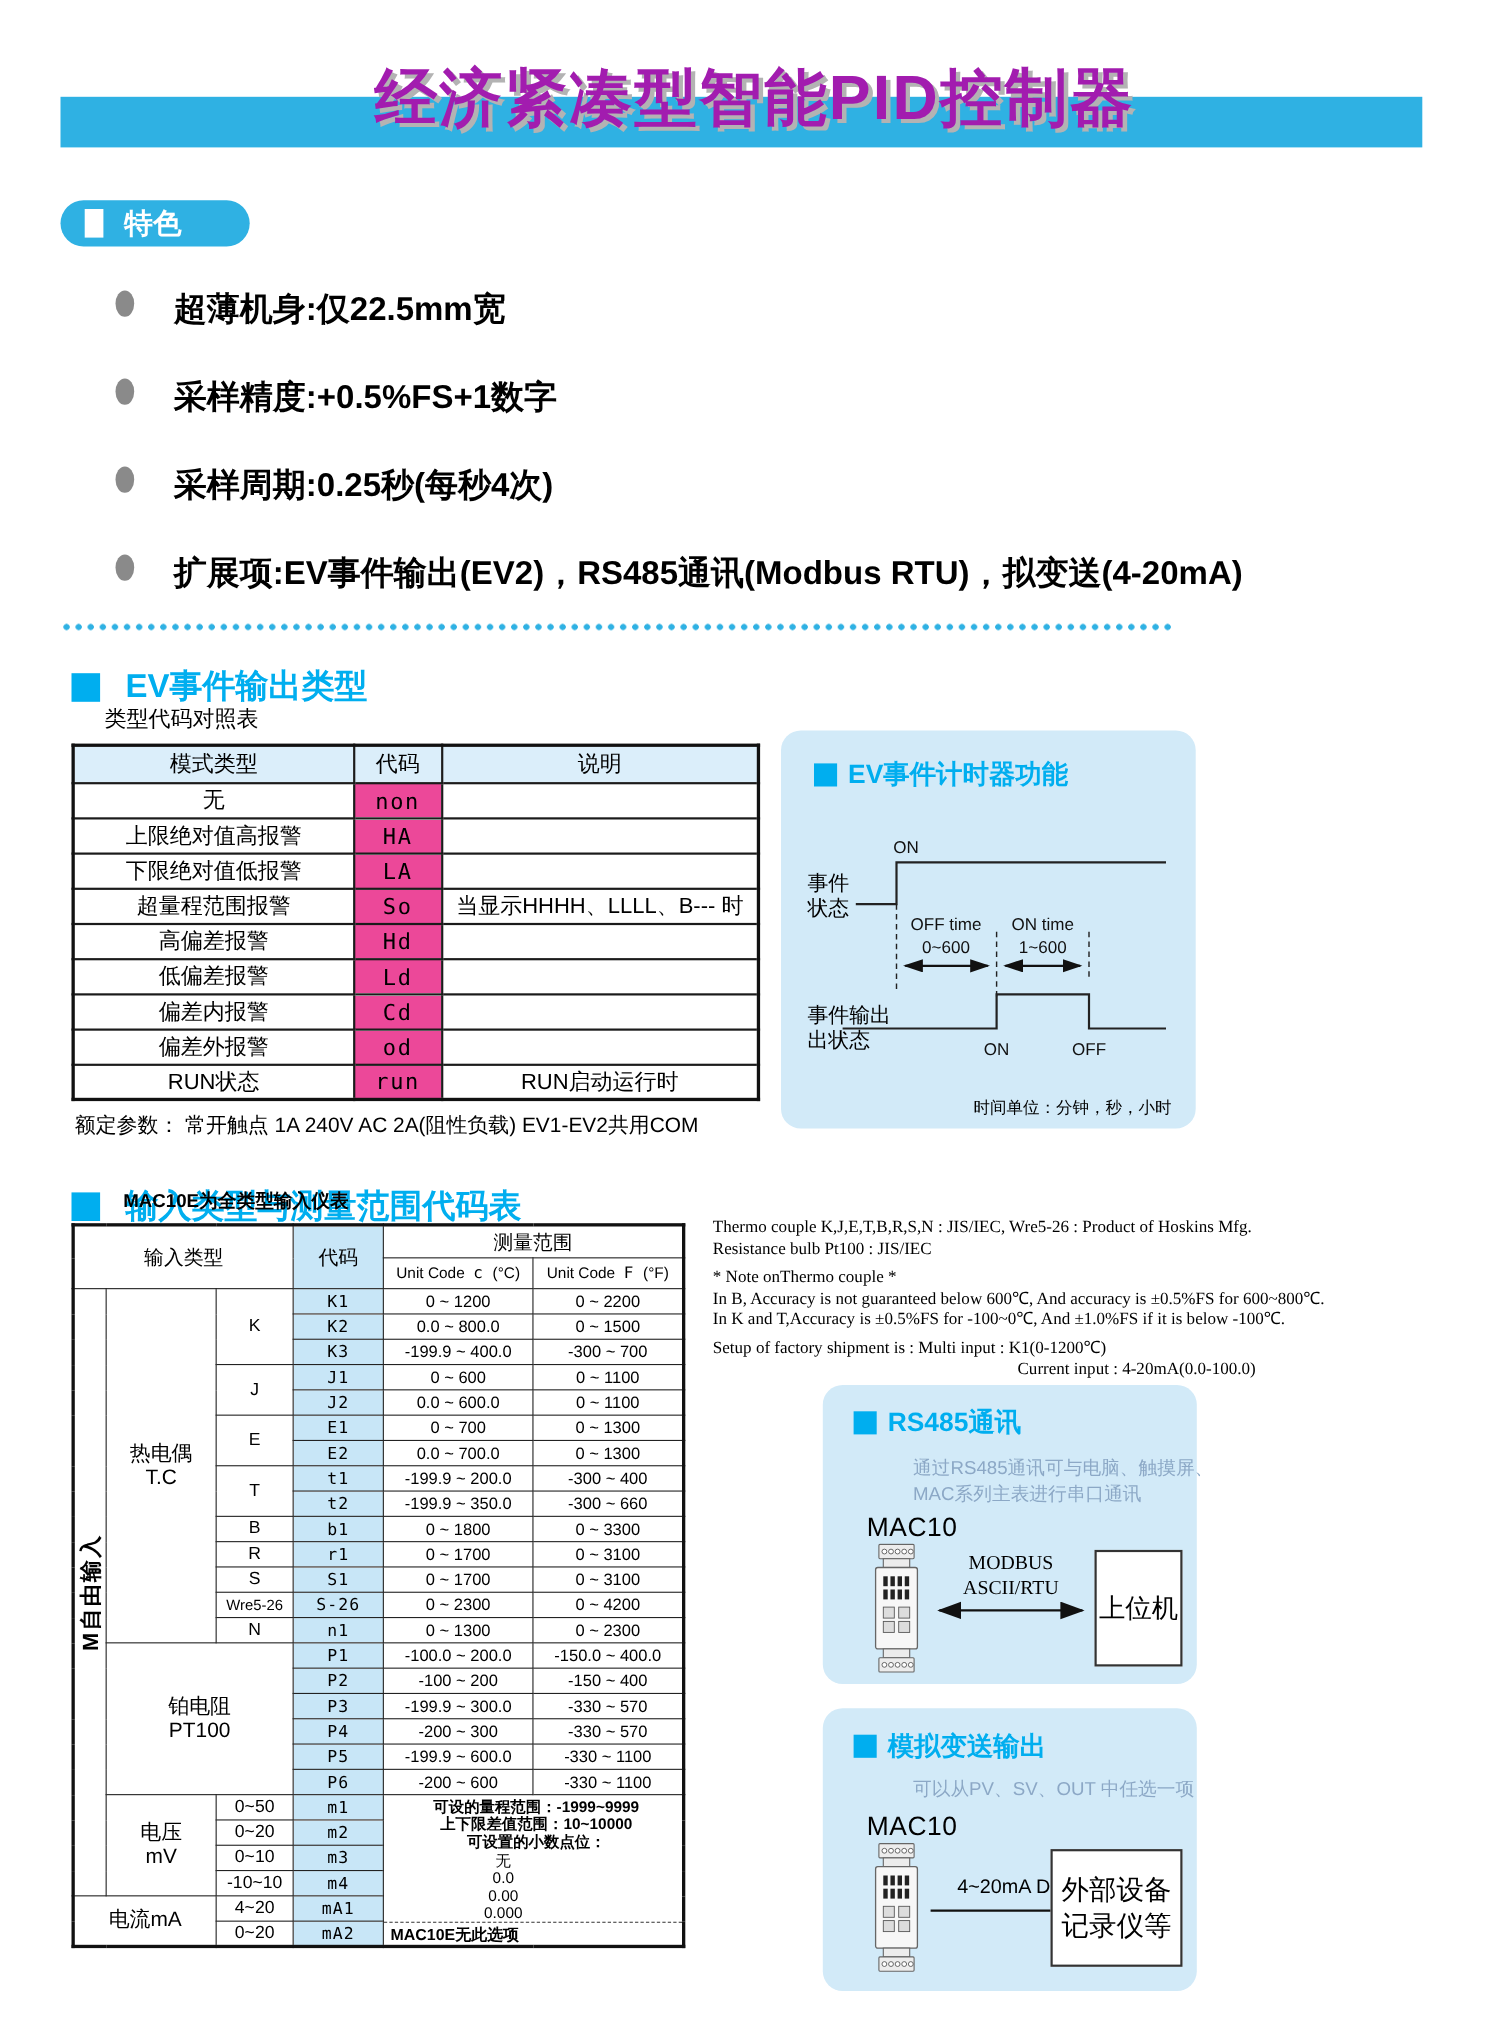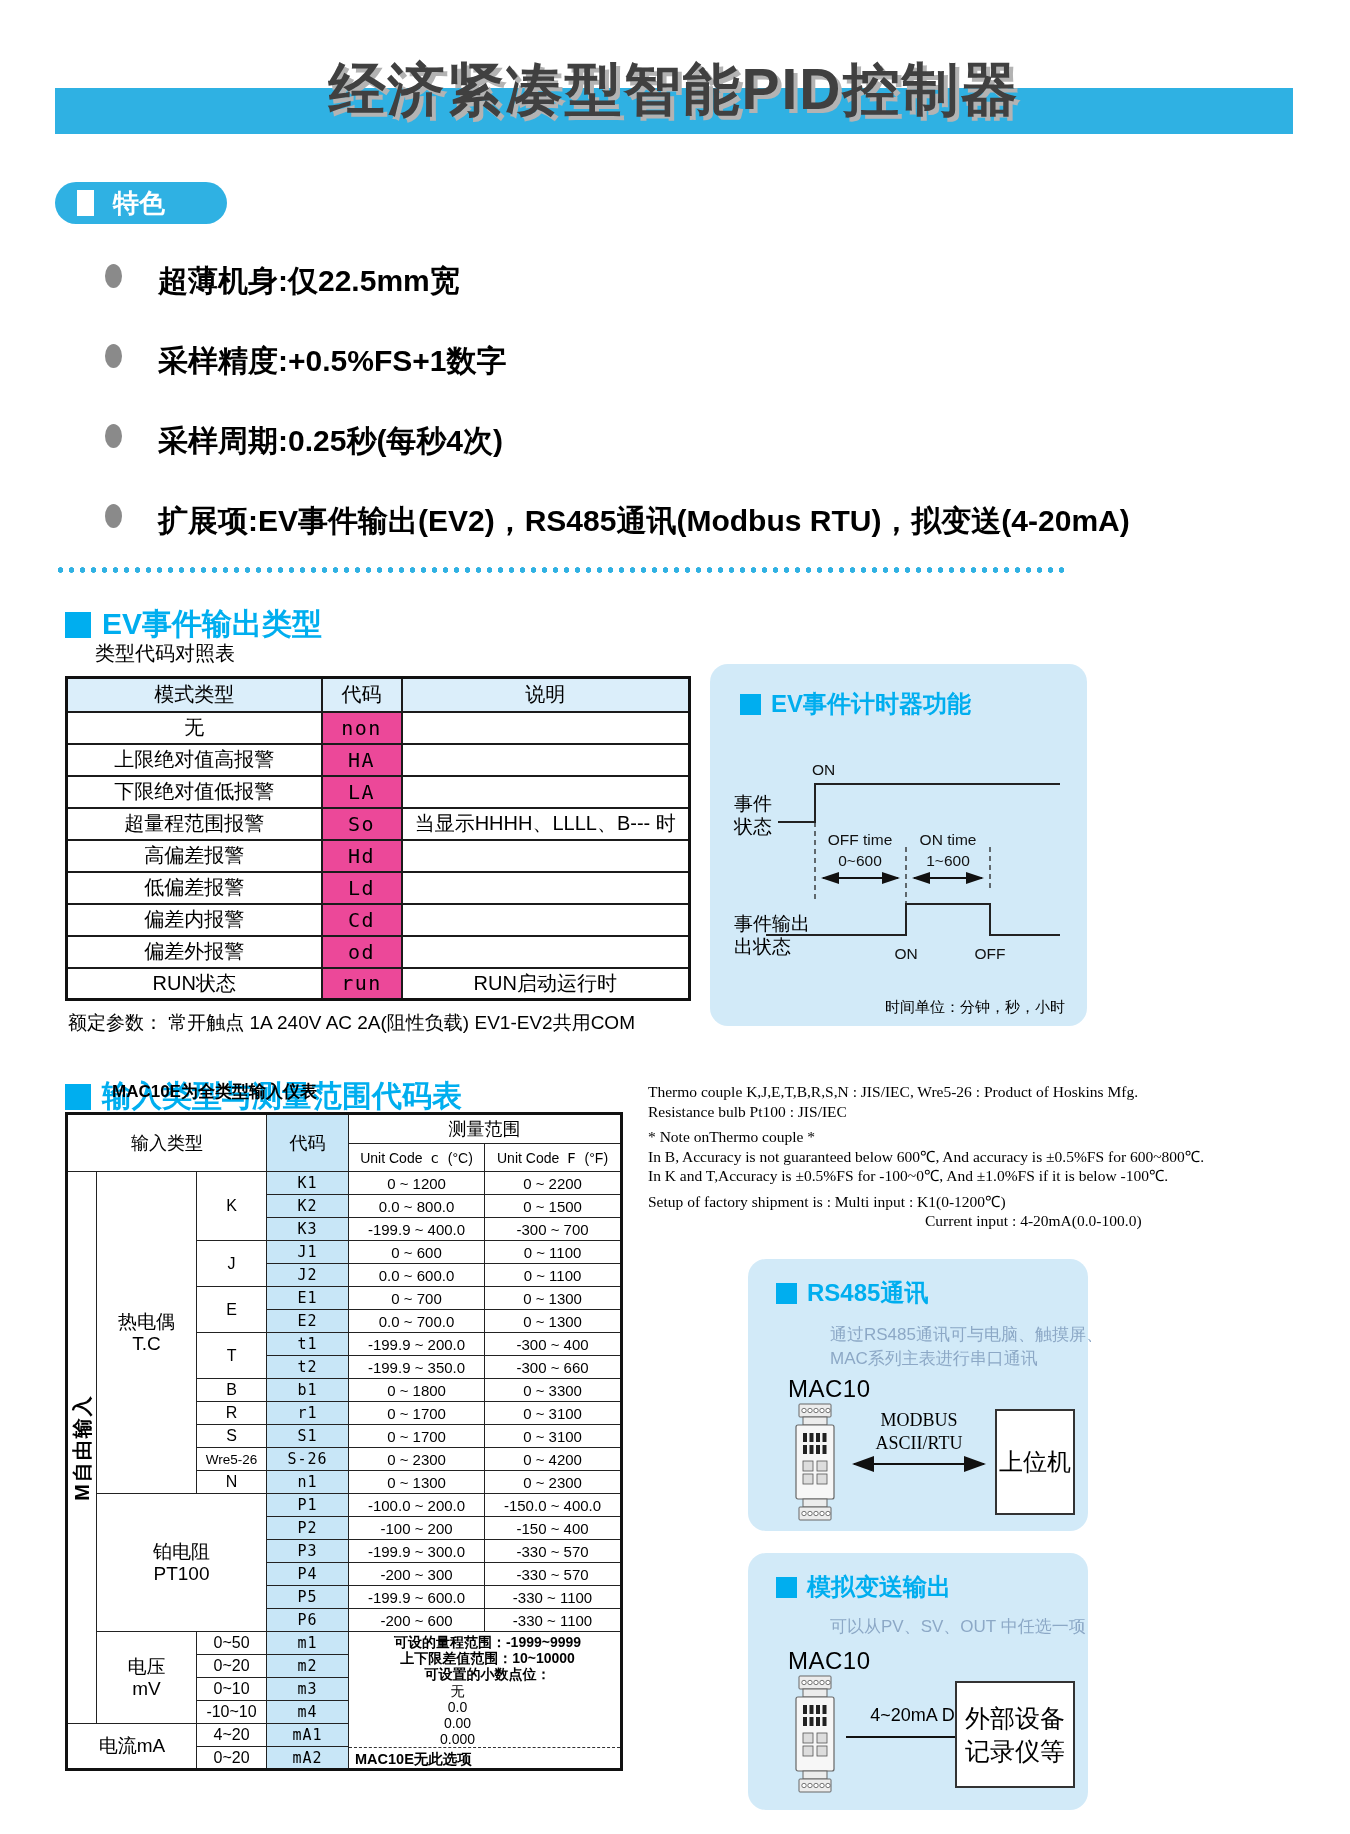--- a/index.html
+++ b/index.html
@@ -2,37 +2,37 @@
 <html><head>
 <meta charset="utf-8">
 <style>
   html,body{margin:0;padding:0;}
   #page{position:relative;width:1350px;height:1834px;background:#ffffff;
         font-family:"Liberation Sans",sans-serif;color:#000;overflow:hidden;}
   .abs{position:absolute;}
 
   
   .band{left:55px;top:88px;width:1238px;height:46px;background:#2FB1E3;}
-  .title{left:55px;top:60px;width:1238px;text-align:center;font-size:57px;font-weight:800;
-         color:#404040;letter-spacing:2px;line-height:1.05;text-shadow:4px 4px 0 #b3b3b3;}
+  .title{left:67px;top:60px;width:1238px;text-align:center;font-size:57px;font-weight:800;
+         color:#a21caf;letter-spacing:2px;line-height:1.05;text-shadow:4px 4px 0 #b3b3b3;}
 
   
   .pill{left:55px;top:182px;width:172px;height:42px;background:#2FB1E3;border-radius:21px;}
   .pill-sq{position:absolute;left:22px;top:8px;width:17px;height:26px;background:#fff;}
   .pill-t{position:absolute;left:58px;top:6px;font-size:26px;line-height:30px;color:#fff;font-weight:600;}
   .bdot{position:absolute;left:105px;width:17px;height:24px;border-radius:50%;background:#8a8a8a;}
   .feat{position:absolute;left:158px;font-size:30px;font-weight:600;white-space:nowrap;}
 
   
   .dots{left:55px;top:566px;width:1012px;height:8px;
         background-image:radial-gradient(circle,#2FB1E3 2.6px,rgba(0,0,0,0) 3px);
         background-size:11px 8px;background-repeat:repeat-x;}
 
   
-  .sect{display:flex;align-items:center;gap:11px;}
+  .sect{display:flex;align-items:center;gap:23px;}
   .sq{width:26px;height:26px;background:#00AEEF;flex:none;}
   .sect-t{font-size:30px;font-weight:bold;color:#00AEEF;white-space:nowrap;}
   .caption{font-size:20px;font-weight:500;}
 
   
   .evtable{border-collapse:collapse;table-layout:fixed;width:623px;border:3px solid #111;}
   .evtable td{border:2px solid #1b1b1b;text-align:center;padding:0;font-size:20px;overflow:hidden;}
   .evtable tr{height:32px;}
   .evtable tr.hdr{height:34px;}
   .evtable tr.hdr td{background:#DBEEFA;}
@@ -418,21 +418,21 @@
       <td class="scell">4~20</td>
       <td class="code seg2">mA1</td>
     </tr>
     <tr>
       <td class="scell">0~20</td>
       <td class="code seg2">mA2</td>
     </tr>
   </tbody>
     </table>
 
-  <div class="abs notes" style="left:648px;top:1082px;">
+  <div class="abs notes" style="left:648px;top:1106px;">
     <div>Thermo couple K,J,E,T,B,R,S,N : JIS/IEC, Wre5-26 : Product of Hoskins Mfg.</div>
     <div>Resistance bulb Pt100 : JIS/IEC</div>
     <div class="para">* Note onThermo couple *</div>
     <div>In B, Accuracy is not guaranteed below 600℃, And accuracy is ±0.5%FS for 600~800℃.</div>
     <div>In K and T,Accuracy is ±0.5%FS for -100~0℃, And ±1.0%FS if it is below -100℃.</div>
     <div class="para">Setup of factory shipment is : Multi input : K1(0-1200℃)</div>
     <div class="indent">Current input : 4-20mA(0.0-100.0)</div>
   </div>
 
   <div class="bluebox" style="left:748px;top:1259px;width:340px;height:272px;">

